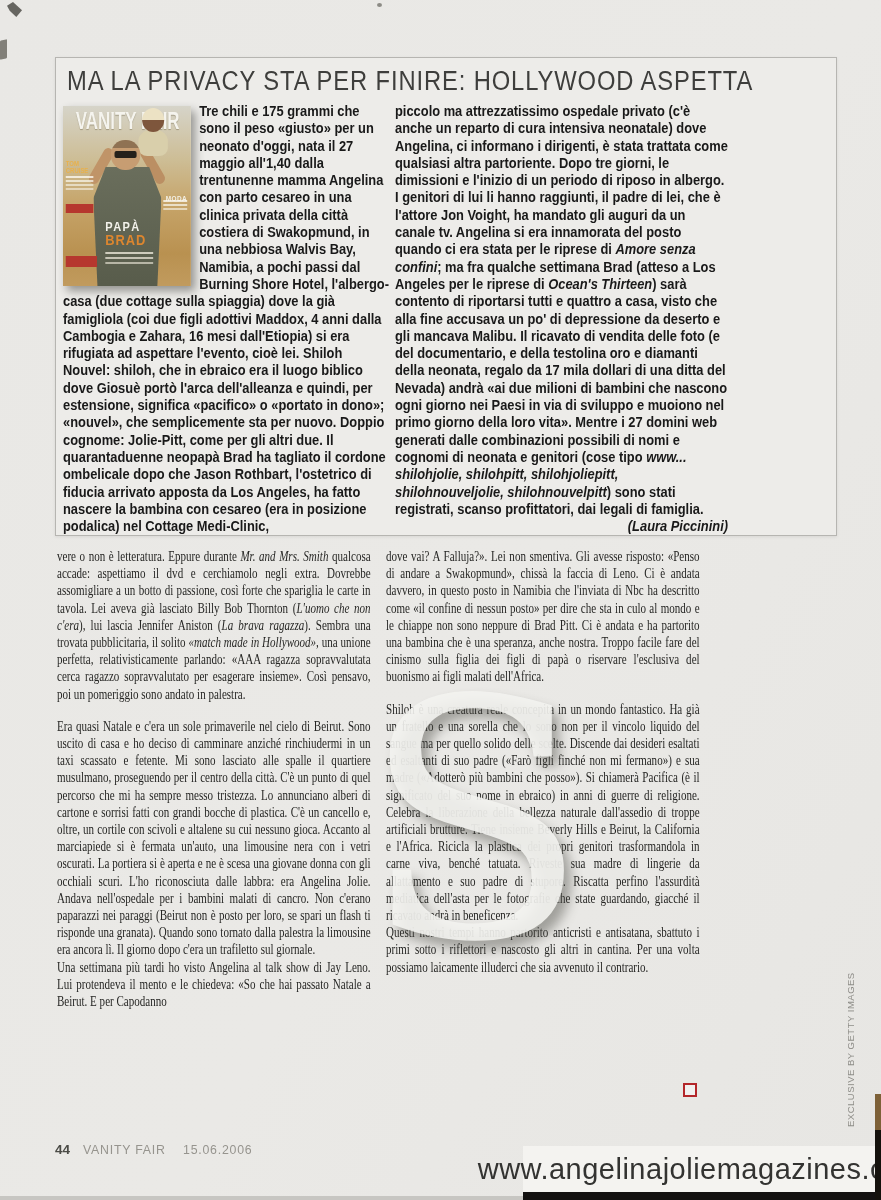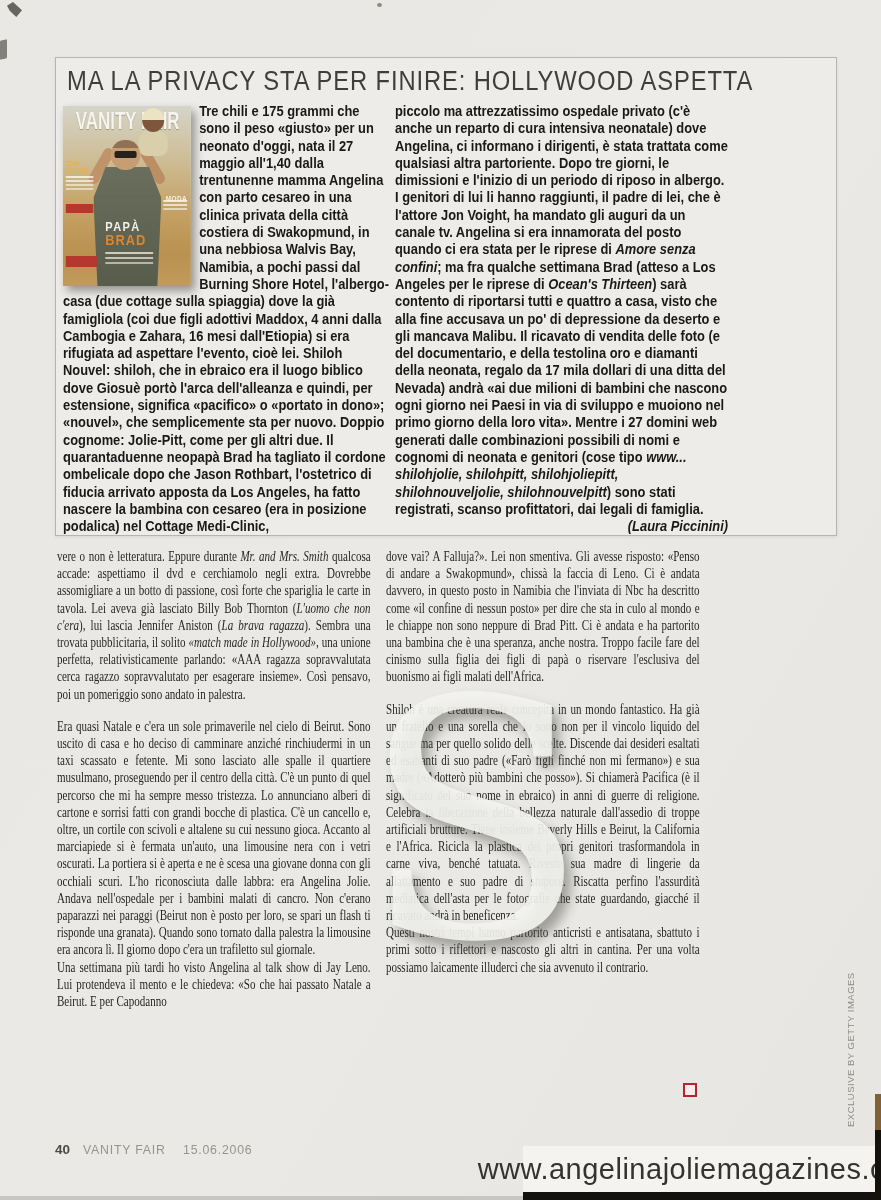--- a/index.html
+++ b/index.html
@@ -151,21 +151,21 @@
     <p><span>dove vai? A Falluja?». Lei non smentiva. Gli avesse risposto: «Penso di andare a Swakopmund», chissà la faccia di Leno. Ci è andata davvero, in questo posto in Namibia che l'inviata di Nbc ha descritto come «il confine di nessun posto» per dire che sta in culo al mondo e le chiappe non sono neppure di Brad Pitt. Ci è andata e ha partorito una bambina che è una speranza, anche nostra. Troppo facile fare del cinismo sulla figlia dei figli di papà o riservare l'esclusiva del buonismo ai figli malati dell'Africa.</span></p>
     <p class="para-gap"><span>Shiloh è una creatura reale concepita in un mondo fantastico. Ha già un fratello e una sorella che lo sono non per il vincolo liquido del sangue ma per quello solido delle scelte. Discende dai desideri esaltati ed esaltanti di suo padre («Farò figli finché non mi fermano») e sua madre («Adotterò più bambini che posso»). Si chiamerà Pacifica (è il significato del suo nome in ebraico) in anni di guerre di religione. Celebra la liberazione della bellezza naturale dall'assedio di troppe artificiali brutture. Tiene insieme Beverly Hills e Beirut, la California e l'Africa. Ricicla la plastica dei propri genitori trasformandola in carne viva, benché tatuata. Riveste sua madre di lingerie da allattamento e suo padre di stupore. Riscatta perfino l'assurdità mediatica dell'asta per le fotografie che state guardando, giacché il ricavato andrà in beneficenza.</span></p>
     <p><span>Questi nostri tempi hanno partorito anticristi e antisatana, sbattuto i primi sotto i riflettori e nascosto gli altri in cantina. Per una volta possiamo laicamente illuderci che sia avvenuto il contrario.</span></p>
   </div>
 
   <span class="watermark-s">S</span>
   <span class="end-marker"></span>
 
 
   <div class="footer">
-    <span class="pg">40</span>
+    <span class="pg">44</span>
     <span class="mag">VANITY FAIR</span>
     <span class="date">15.06.2006</span>
   </div>
 
   <div class="getty">EXCLUSIVE BY GETTY IMAGES</div>
 
   <div class="url-band">
     <span>www.angelinajoliemagazines.com</span>
   </div>
   <div class="strip-dark"></div>

